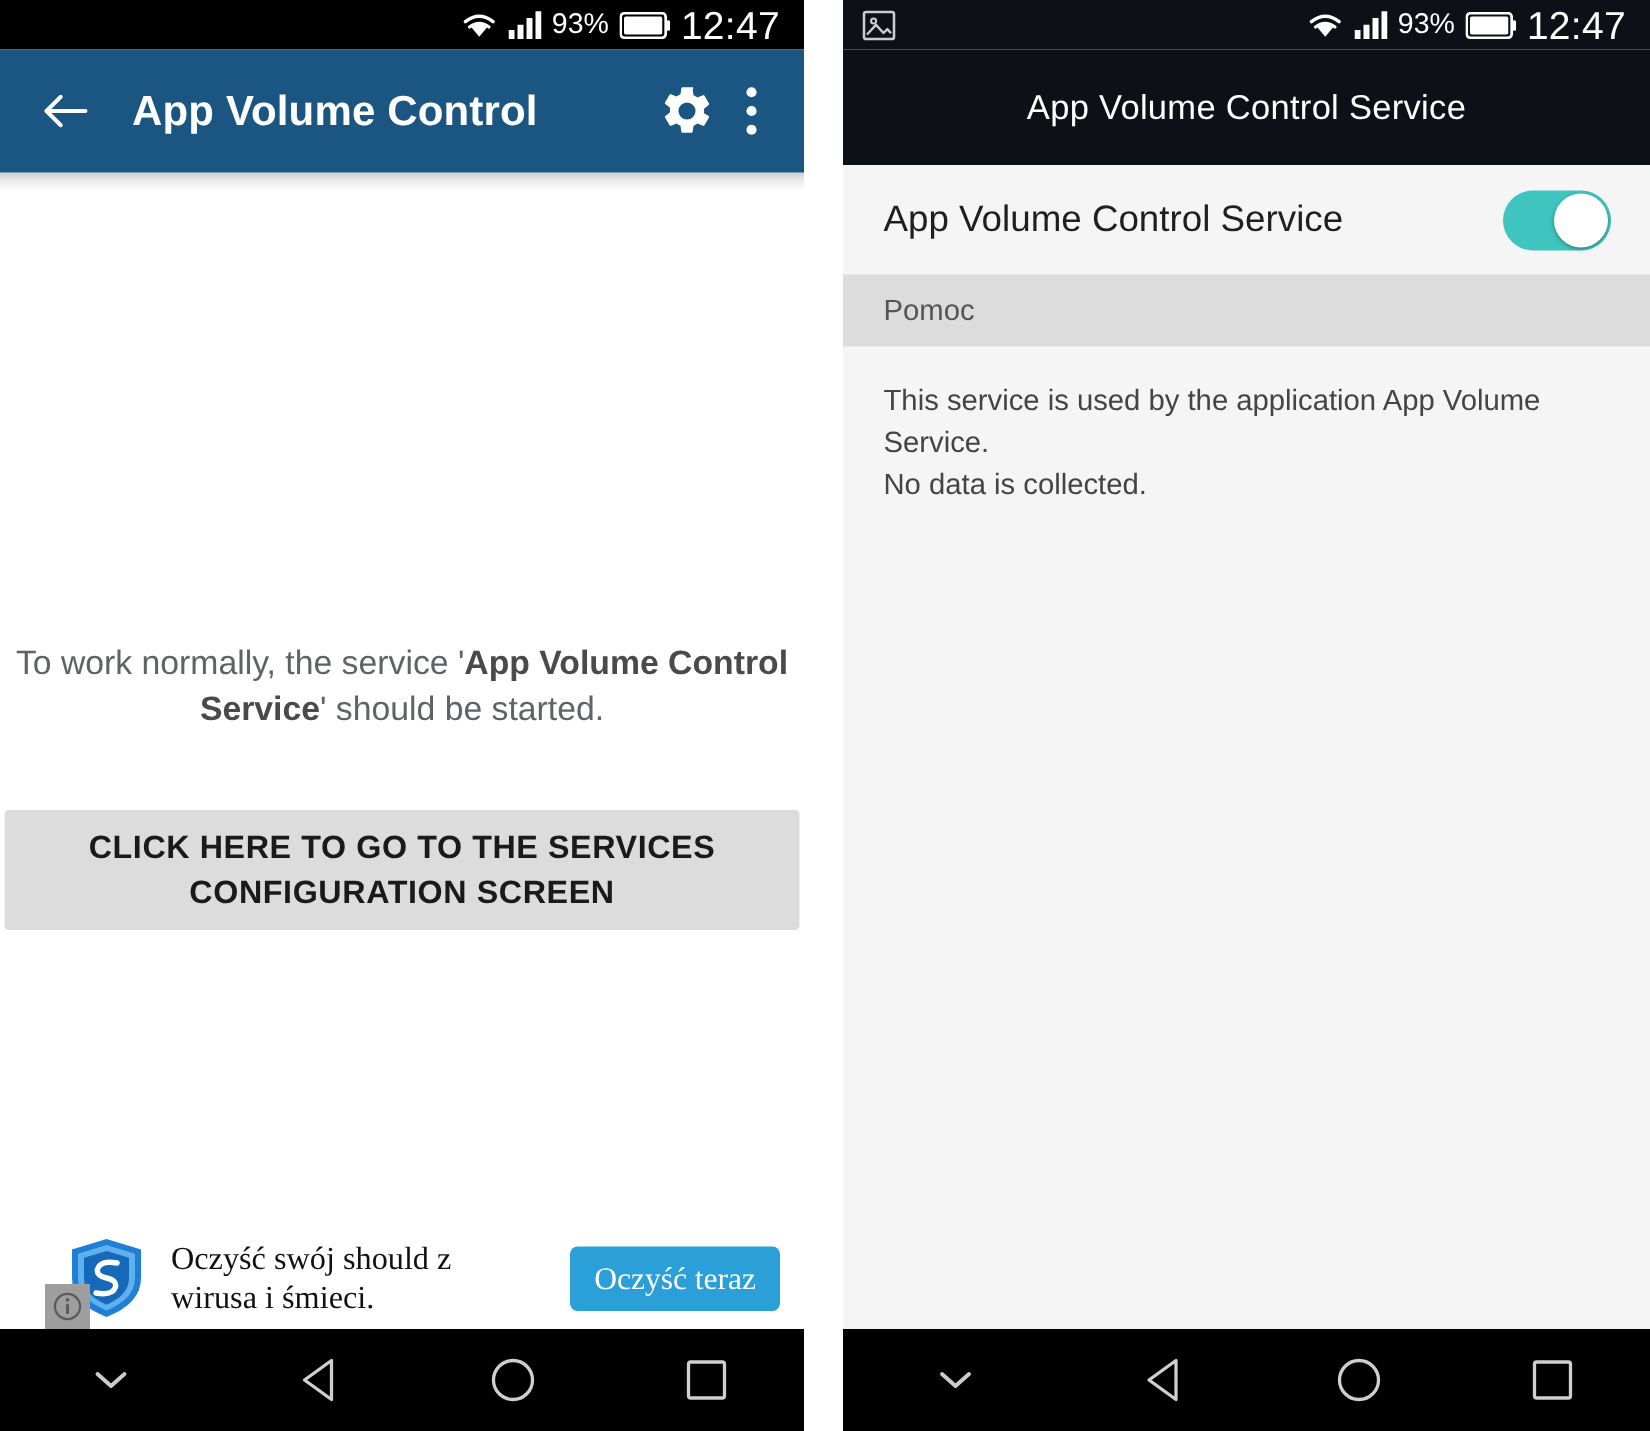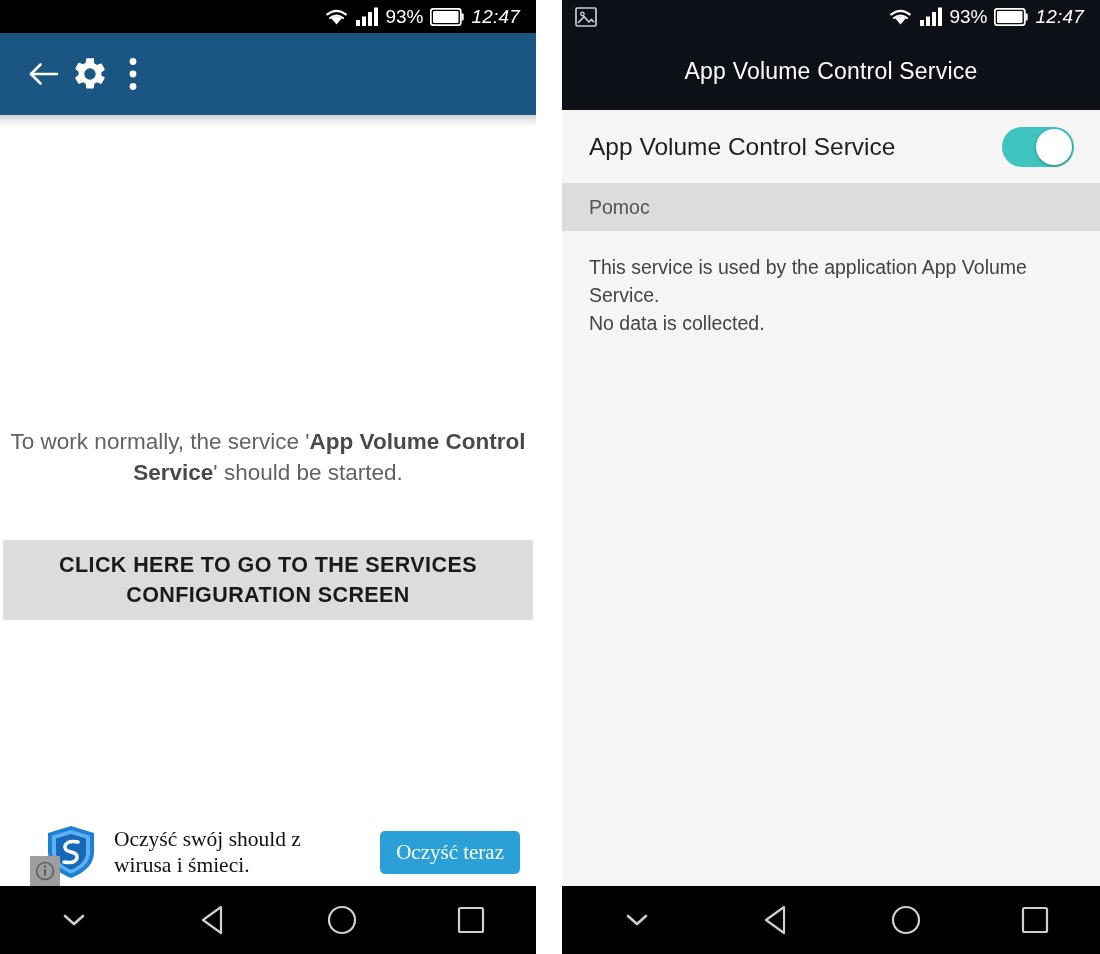--- a/index.html
+++ b/index.html
@@ -42,26 +42,25 @@
   .statusbar-right-dark { background: #0d1117; }
   .sb-left { display: flex; align-items: center; gap: 6px; }
   .sb-spacer { flex: 1 1 auto; }
   .sb-right {
     display: flex;
     align-items: center;
     gap: 7px;
     padding-right: 6px;
   }
   .sb-text {
-    font-size: 19px;
+    font-size: 26px;
     color: #ffffff;
     letter-spacing: .2px;
     line-height: 1;
     font-family: "Liberation Sans", sans-serif;
-    font-style: italic;
   }
   .sb-battpct { font-size: 19px; color: #ffffff; line-height: 1; }
   .icon-svg { display: block; }
 
   
   .appbar {
     flex: 0 0 82px;
     height: 82px;
     background: #1b5582;
     display: flex;
@@ -313,20 +312,21 @@
 
     <div class="appbar">
       <div class="appbar-back">
         <span>
           <svg class="icon-svg" width="32" height="26" viewBox="0 0 32 26">
             <path d="M3 13 H29" stroke="#ffffff" stroke-width="2.6" stroke-linecap="round"></path>
             <path d="M12.5 3.5 L3 13 L12.5 22.5" stroke="#ffffff" stroke-width="2.6" fill="none" stroke-linecap="round" stroke-linejoin="round"></path>
           </svg>
         </span>
       </div>
+      <div class="appbar-title">App Volume Control</div>
       <div class="appbar-action">
         <span>
           <svg class="icon-svg" width="38" height="38" viewBox="0 0 24 24">
             <path fill="#ffffff" d="M19.14,12.94a7.07,7.07,0,0,0,0-1.88l2-1.58a.5.5,0,0,0,.12-.62l-1.9-3.3a.5.5,0,0,0-.6-.22l-2.39,1a7.3,7.3,0,0,0-1.62-.94l-.36-2.54A.49.49,0,0,0,13.9,2h-3.8a.49.49,0,0,0-.49.42L9.25,4.96a7.67,7.67,0,0,0-1.62.94l-2.39-1a.5.5,0,0,0-.6.22L2.74,8.42a.5.5,0,0,0,.12.62l2,1.58a7.93,7.93,0,0,0,0,1.88l-2,1.58a.5.5,0,0,0-.12.62l1.9,3.3a.5.5,0,0,0,.6.22l2.39-1a7.3,7.3,0,0,0,1.62.94l.36,2.54a.49.49,0,0,0,.49.42h3.8a.49.49,0,0,0,.49-.42l.36-2.54a7.67,7.67,0,0,0,1.62-.94l2.39,1a.5.5,0,0,0,.6-.22l1.9-3.3a.5.5,0,0,0-.12-.62ZM12,15.6A3.6,3.6,0,1,1,15.6,12,3.6,3.6,0,0,1,12,15.6Z"></path>
           </svg>
         </span>
       </div>
       <div class="appbar-action appbar-overflow">
         <span>
           <svg class="icon-svg" width="8" height="34" viewBox="0 0 8 34">

